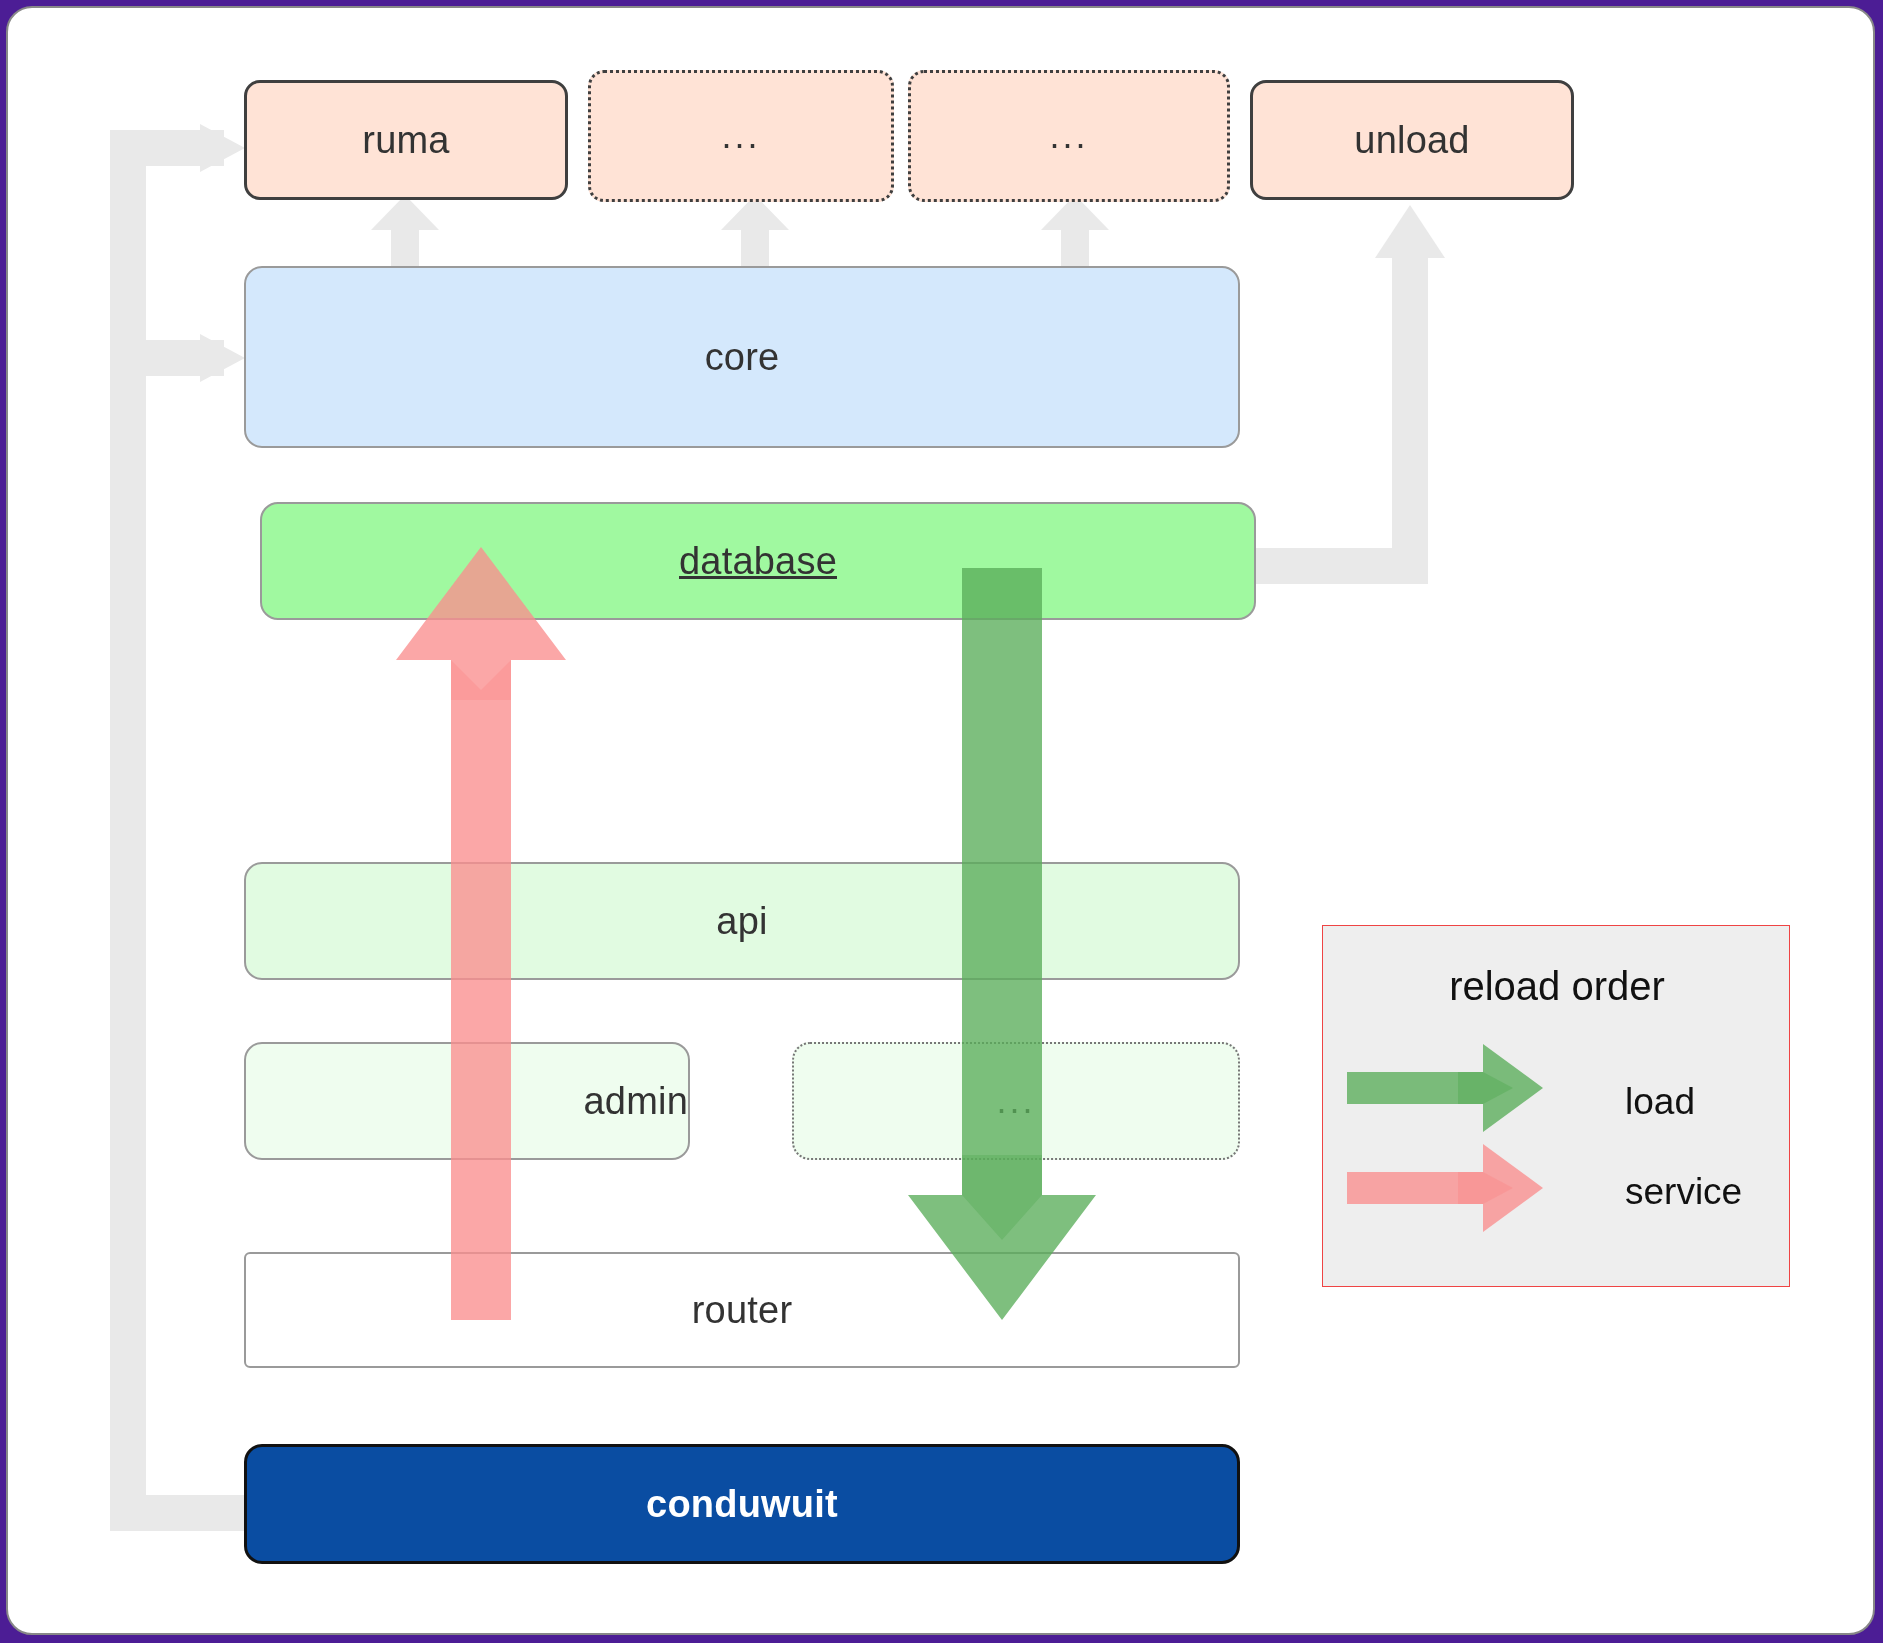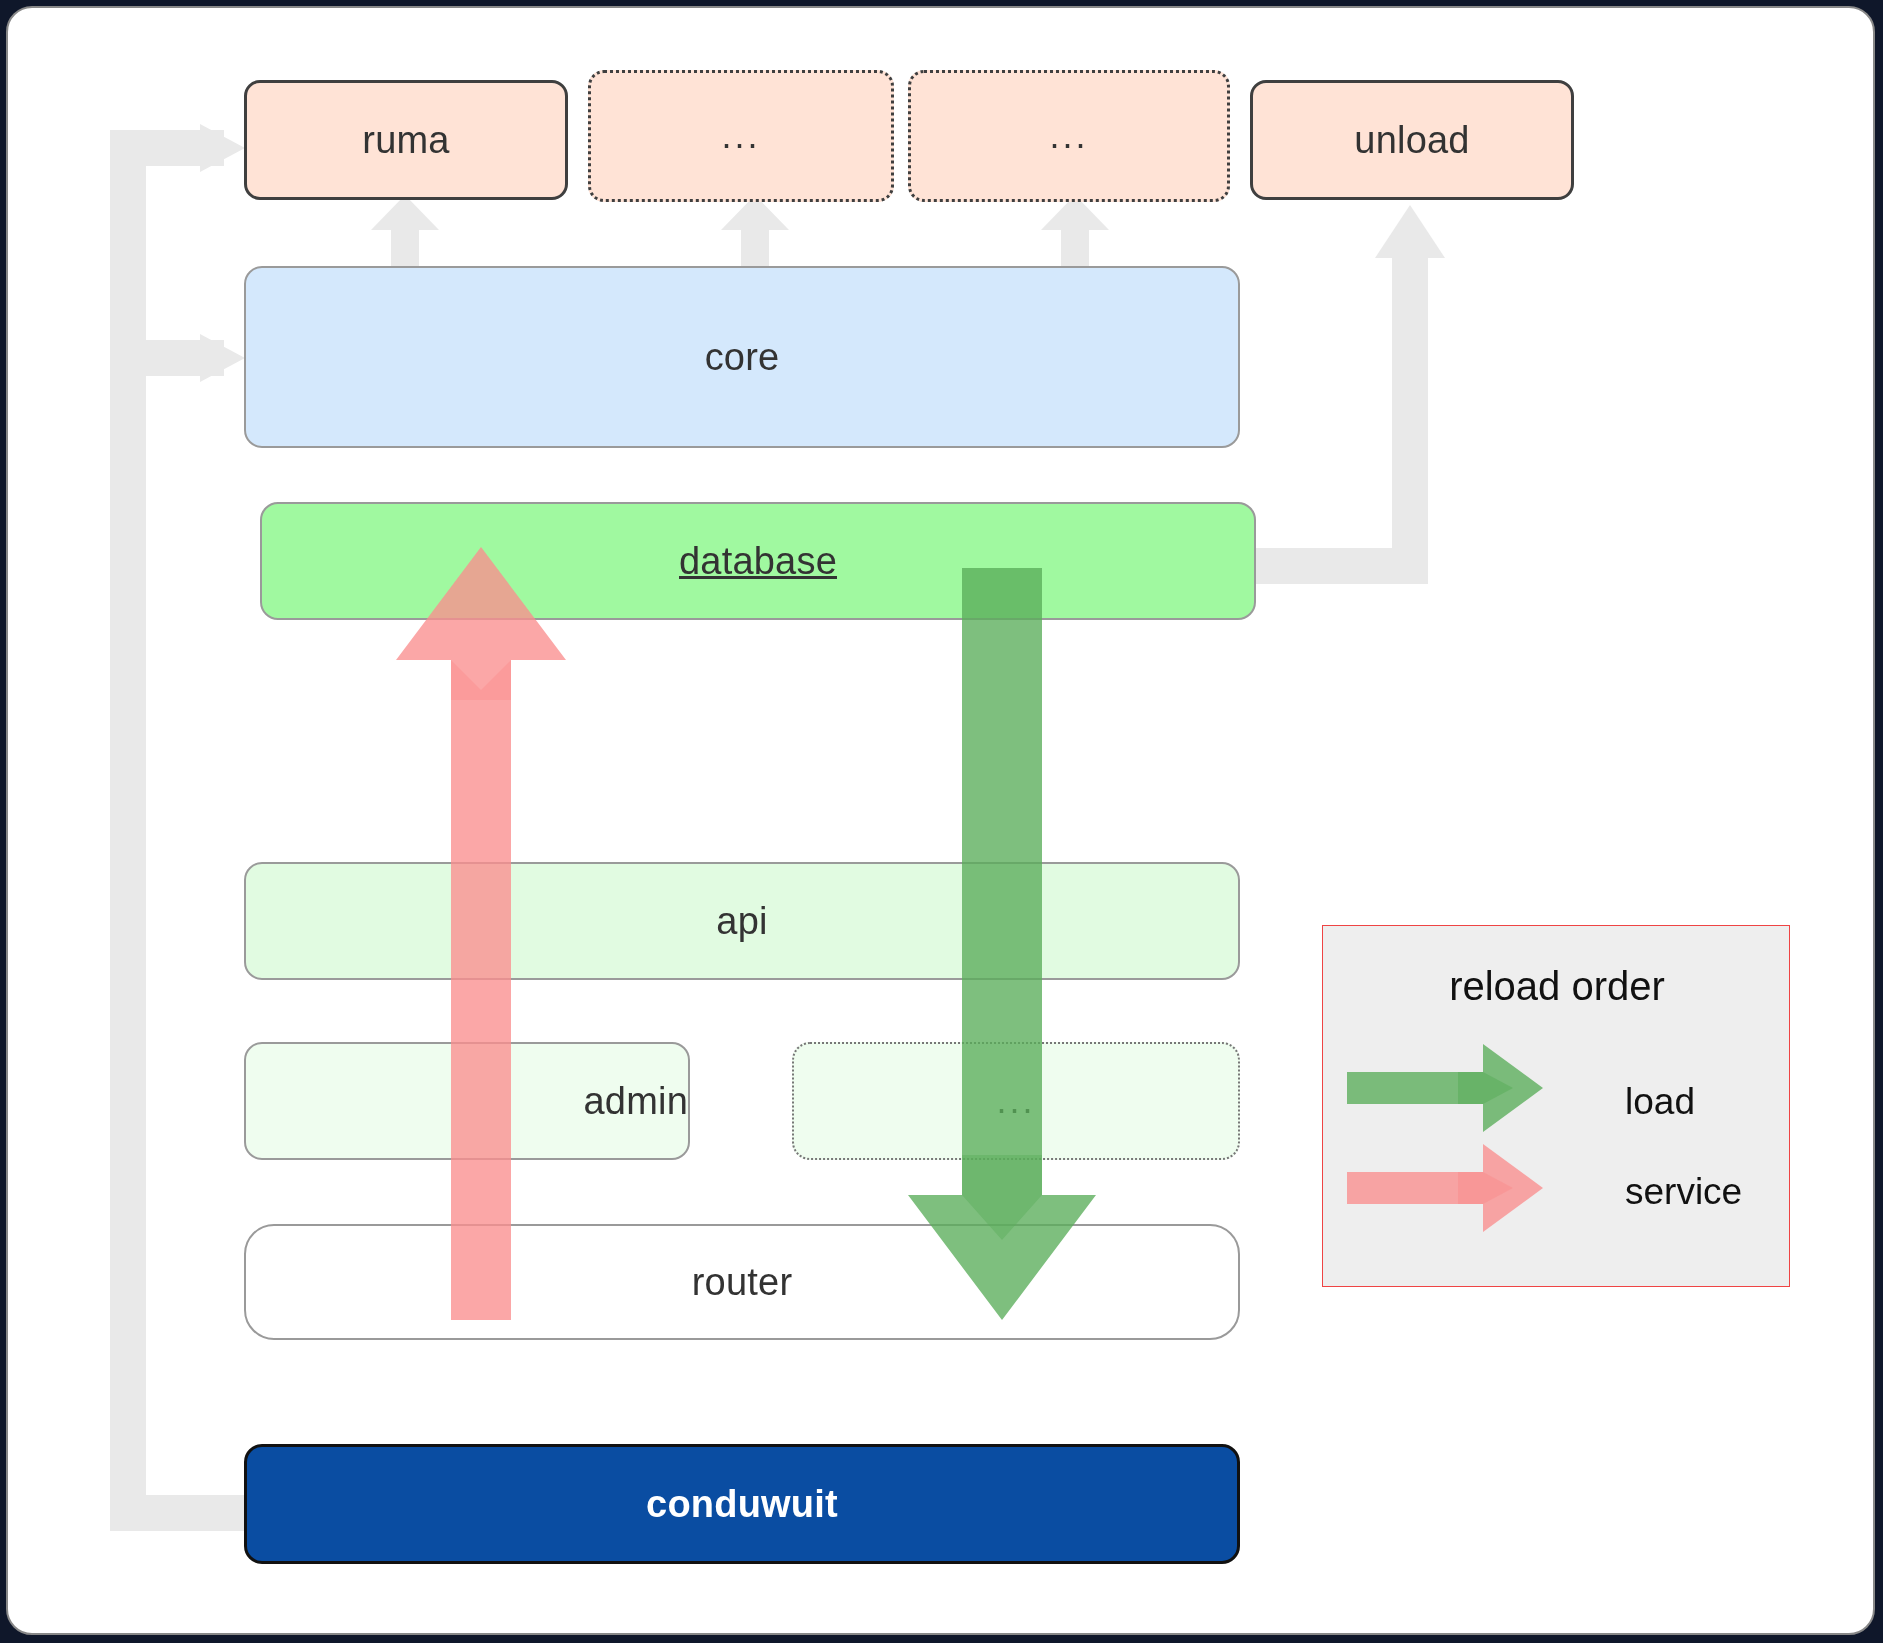--- a/index.html
+++ b/index.html
@@ -7,21 +7,21 @@
     padding: 0;
     background: #ffffff;
   }
   body {
     font-family: "Liberation Sans", sans-serif;
   }
   #canvas {
     position: relative;
     width: 1883px;
     height: 1643px;
-    background: #0f172a;
+    background: #4c1d95;
     overflow: hidden;
   }
   .frame {
     position: absolute;
     left: 6px;
     top: 6px;
     width: 1869px;
     height: 1629px;
     border: 2px solid #888888;
     border-radius: 26px;
@@ -84,21 +84,22 @@
     justify-content: flex-end;
   }
   .node.ellipsis-green {
     background: #effdef;
     border: 2px dotted #777777;
     border-radius: 18px;
   }
   .node.router {
     background: #ffffff;
     border: 2px solid #9a9a9a;
-    border-radius: 30px;
+    border-radius: 6px;
+    margin-top: 28px;
   }
   .node.root {
     background: #0a4da2;
     border: 3px solid #111111;
     border-radius: 18px;
     color: #ffffff;
     font-weight: bold;
   }
   .node .label {
     pointer-events: none;

